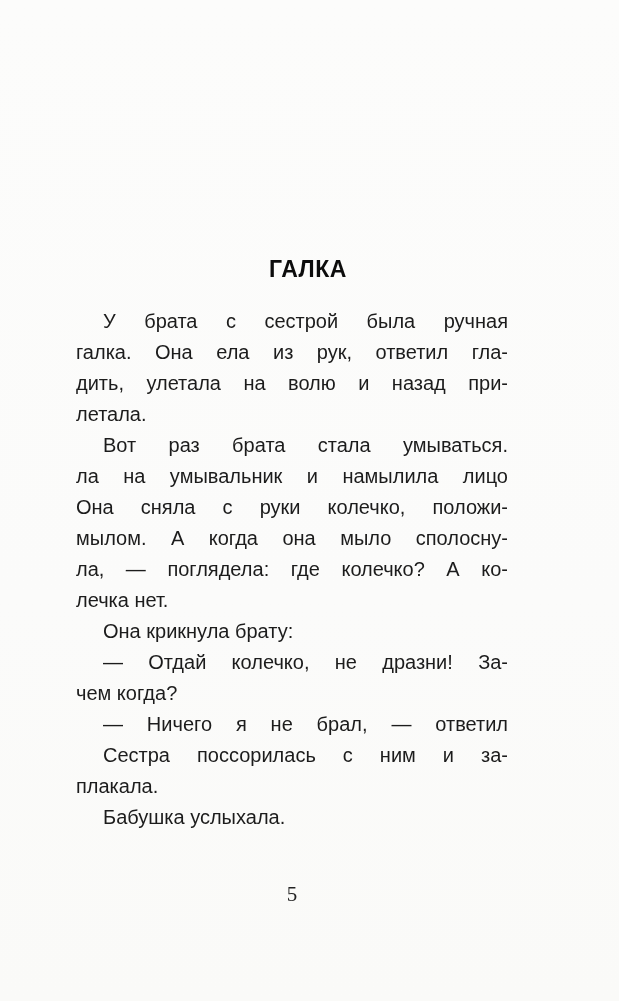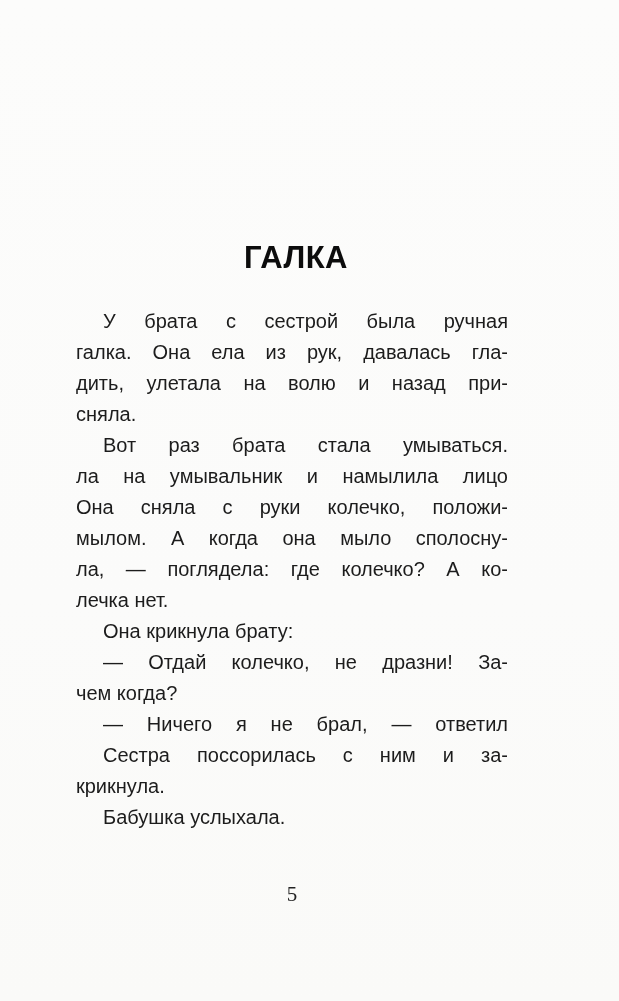--- a/index.html
+++ b/index.html
@@ -17,24 +17,24 @@
     position: relative;
     width: 619px;
     height: 1001px;
     background: linear-gradient(180deg, #fcfcfb 0%, #fbfbfa 60%, #faFaf8 100%);
   }
   .title {
     position: absolute;
     left: 76px;
     top: 238px;
     width: 432px;
-    margin: 4px;
+    margin: 16px;
     text-align: center;
     font-family: "Liberation Sans", sans-serif;
-    font-size: 31px;
+    font-size: 23px;
     font-weight: bold;
     letter-spacing: 0.5px;
     color: #0c0c0c;
     line-height: 31px;
   }
   .lines {
     position: absolute;
     left: 76px;
     top: 306px;
     width: 432px;
@@ -66,32 +66,32 @@
   }
 </style>
 </head>
 <body>
 
 <div class="page">
   <h1 class="title">ГАЛКА</h1>
 
   <div class="lines">
       <div class="line j i">У брата с сестрой была ручная</div>
-      <div class="line j">галка. Она ела из рук, давалась гла-</div>
+      <div class="line j">галка. Она ела из рук, ответил гла-</div>
       <div class="line j">дить, улетала на волю и назад при-</div>
-      <div class="line">сняла.</div>
+      <div class="line">летала.</div>
       <div class="line j i">Вот раз брата стала умываться.</div>
       <div class="line j">ла на умывальник и намылила лицо</div>
       <div class="line j">Она сняла с руки колечко, положи-</div>
       <div class="line j">мылом. А когда она мыло сполосну-</div>
       <div class="line j">ла, — поглядела: где колечко? А ко-</div>
       <div class="line">лечка нет.</div>
       <div class="line i">Она крикнула брату:</div>
       <div class="line j i">— Отдай колечко, не дразни! За-</div>
       <div class="line">чем когда?</div>
       <div class="line j i">— Ничего я не брал, — ответил</div>
       <div class="line j i">Сестра поссорилась с ним и за-</div>
-      <div class="line">крикнула.</div>
+      <div class="line">плакала.</div>
       <div class="line i">Бабушка услыхала.</div>
     </div>
 
   <div class="pagenum">5</div>
 </div>
 
 </body></html>

